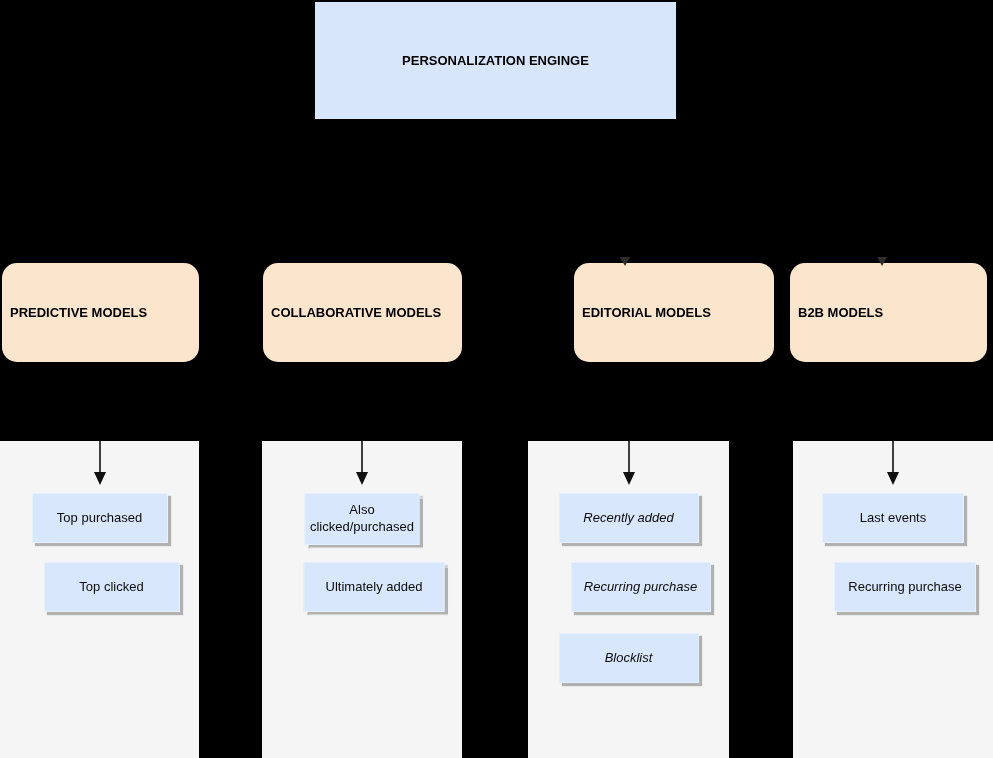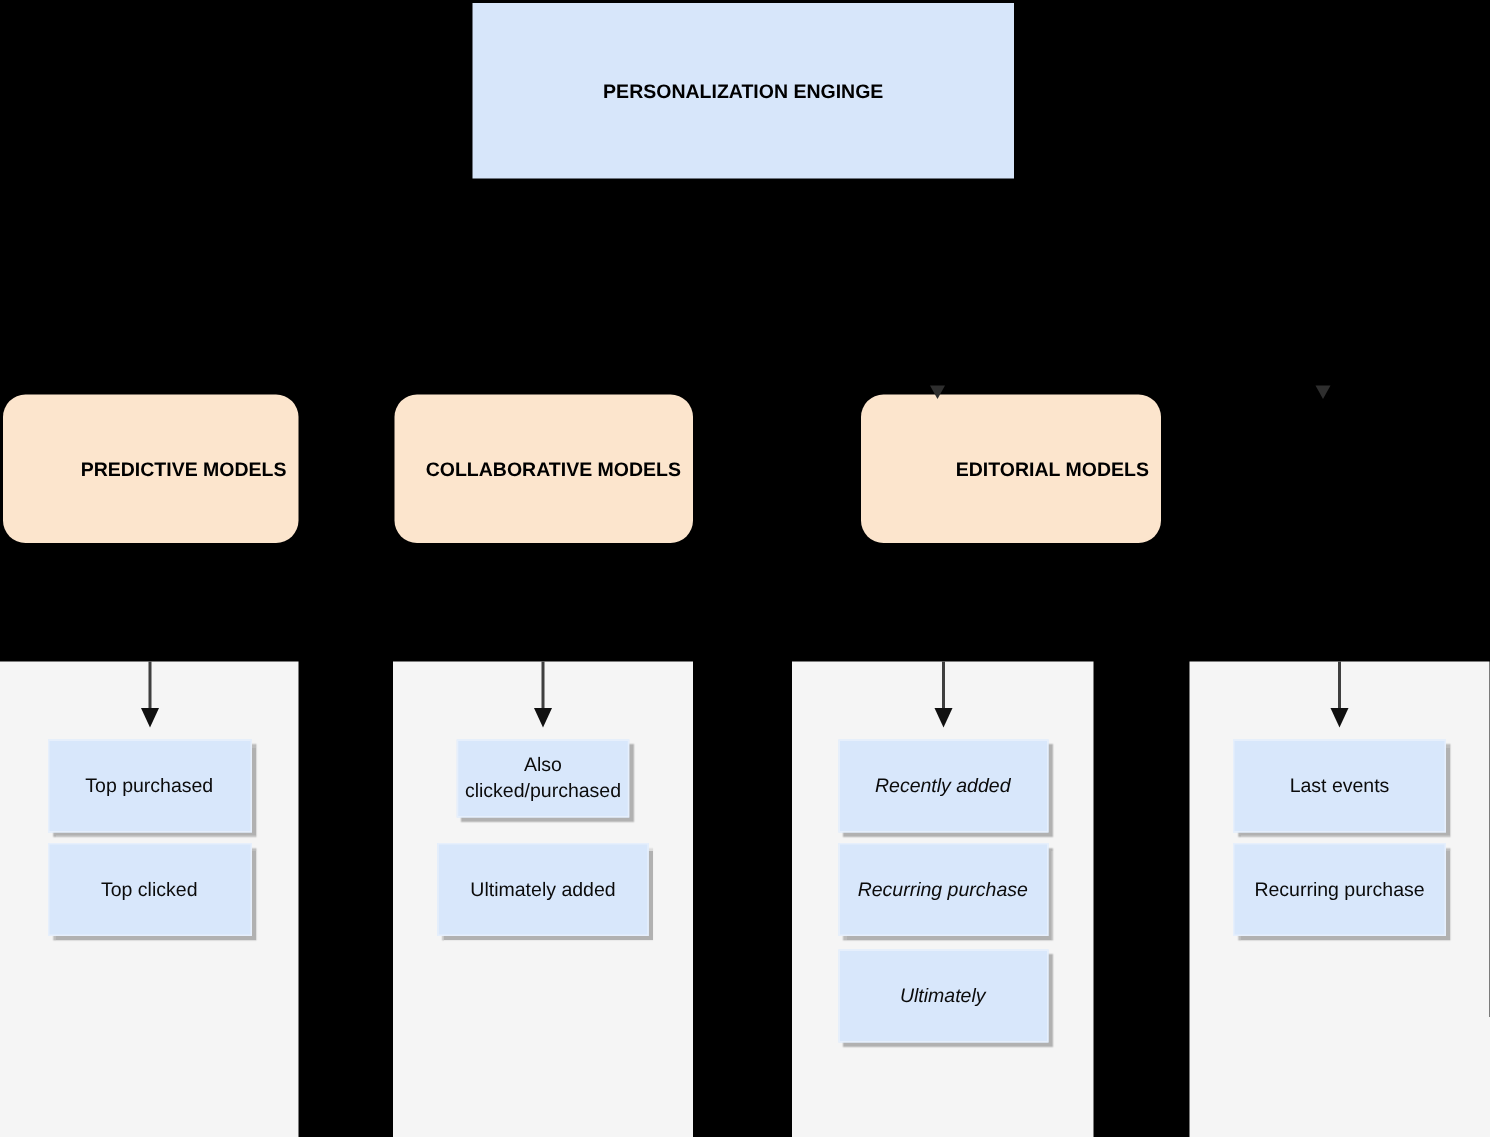--- a/index.html
+++ b/index.html
@@ -18,21 +18,21 @@
     background: #d7e6fa;
     display: flex; align-items: center; justify-content: center;
     text-align: right;
   }
   .root-box .lbl { font-size: 13px; font-weight: 700; color: #000; }
 
   
   .cat-box {
     position: absolute; top: 263px; height: 99px;
     background: #fce5cd; border-radius: 15px;
-    display: flex; align-items: center; justify-content: flex-end;
+    display: flex; align-items: center; justify-content: flex-start;
     text-align: center;
   }
   .cat-box .lbl { font-size: 13px; font-weight: 700; color: #000; padding: 0 8px; }
   .cat0 { left: 2px;   width: 197px; }
   .cat1 { left: 263px; width: 199px; }
   .cat2 { left: 526px; width: 200px; margin-left: 48px; }
   .cat3 { left: 790px; width: 197px; }
 
   
   .notch {
@@ -61,53 +61,56 @@
   .arrow-line { width: 2px; height: 31px; background: #3f3f3f; }
   .arrow-head {
     width: 0; height: 0;
     border-left: 6px solid transparent; border-right: 6px solid transparent;
     border-top: 13px solid #101010;
   }
 
   
   .child {
     position: absolute; left: 50%; transform: translateX(-50%);
-    width: 140px; height: 62px;
+    width: 140px; height: 50px;
     background: #d8e7fb;
     border: 1px solid #e6effc;
     box-sizing: border-box;
     box-shadow: 3px 3px 1px rgba(0,0,0,0.28);
     display: flex; align-items: center; justify-content: center;
     text-align: center;
   }
   .child .lbl {
     font-size: 13px; color: #0b0b0b; line-height: 1.3;
     white-space: pre-line;
   }
   .row1 { top: 52px; }
-  .row2 { top: 121px; }
+  .row2 { top: 121px; margin-left: 12px; }
   .row3 { top: 192px; }
 </style>
 </head>
 <body>
 
 <div class="canvas">
 
   <div class="root-box">
     <span class="lbl">PERSONALIZATION ENGINGE</span>
   </div>
 
   <div class="cat-box cat0">
     <span class="lbl">PREDICTIVE MODELS</span>
   </div>
   <div class="cat-box cat1">
     <span class="lbl">COLLABORATIVE MODELS</span>
   </div>
   <div class="cat-box cat2">
     <span class="lbl">EDITORIAL MODELS</span>
+  </div>
+  <div class="cat-box cat3">
+    <span class="lbl">B2B MODELS</span>
   </div>
 
   <div class="notch notch2"></div>
   <div class="notch notch3"></div>
 
   <div class="panel panel0">
     <div class="arrow">
       <div class="arrow-line"></div>
       <div class="arrow-head"></div>
     </div>
@@ -138,21 +141,21 @@
       <div class="arrow-line"></div>
       <div class="arrow-head"></div>
     </div>
     <div class="child row1">
       <span class="lbl">Recently added</span>
     </div>
     <div class="child row2">
       <span class="lbl">Recurring purchase</span>
     </div>
     <div class="child row3">
-      <span class="lbl">Ultimately</span>
+      <span class="lbl">Blocklist</span>
     </div>
   </div>
 
   <div class="panel panel3">
     <div class="arrow">
       <div class="arrow-line"></div>
       <div class="arrow-head"></div>
     </div>
     <div class="child row1" style="width:142px">
       <span class="lbl">Last events</span>

